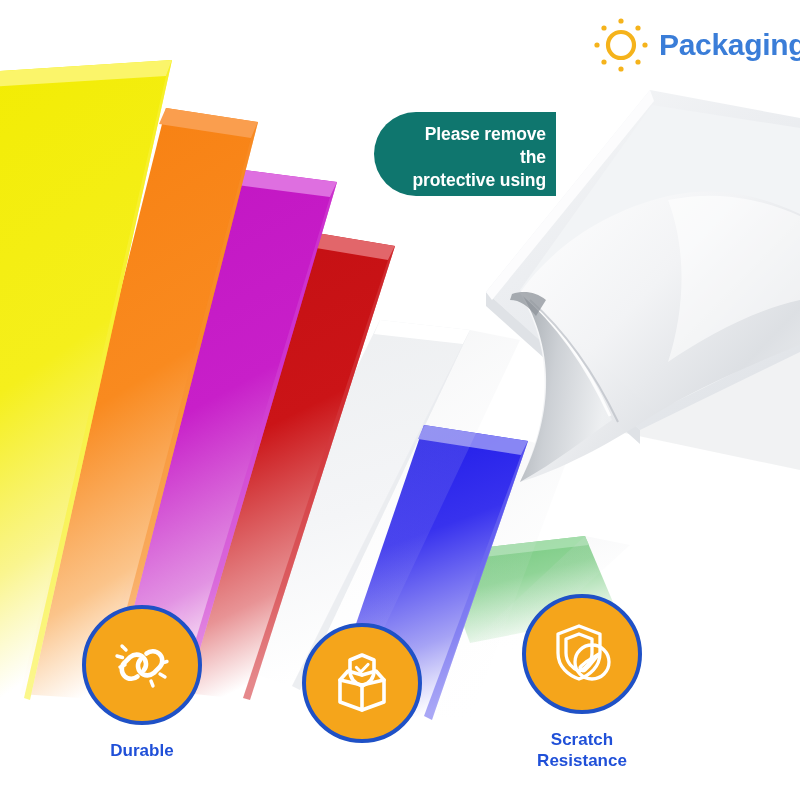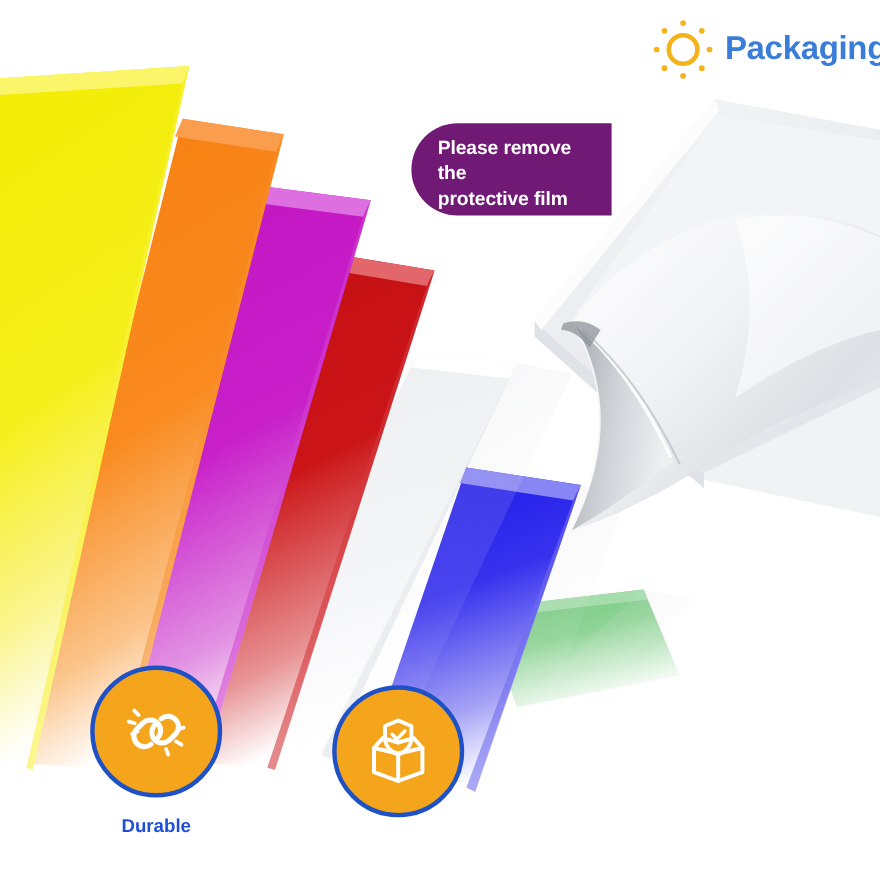--- a/index.html
+++ b/index.html
@@ -49,29 +49,30 @@
     white-space: nowrap;
   }
 
   
   .callout {
     position: absolute;
     left: 374px;
     top: 112px;
     width: 182px;
     height: 84px;
-    background: #701a75;
+    background: #0f766e;
     border-radius: 42px 0 0 42px;
     box-sizing: border-box;
     padding: 11px 10px 0 24px;
     color: #ffffff;
     font-size: 17.5px;
     font-weight: bold;
     line-height: 1.32;
     letter-spacing: -0.1px;
+    text-align: right;
   }
 
   
   .features {
     position: absolute;
     left: 12px;
     top: 588px;
     width: 800px;
     height: 190px;
     display: flex;
@@ -264,21 +265,21 @@
       <circle cx="29" cy="53" r="2.6" fill="#f5b31b"></circle>
       <circle cx="12" cy="46" r="2.6" fill="#f5b31b"></circle>
       <circle cx="5" cy="29" r="2.6" fill="#f5b31b"></circle>
       <circle cx="12" cy="12" r="2.6" fill="#f5b31b"></circle>
     </svg>
     <div class="logo-word">Packaging</div>
   </div>
 
   <div class="callout">
     <div>Please remove the</div>
-    <div>protective film</div>
+    <div>protective using</div>
     <div>before before</div>
   </div>
 
   <div class="features">
 
     <div class="feature">
       <div class="badge-circle">
         <svg viewBox="0 0 72 72" fill="none" stroke="#ffffff" stroke-width="4.6" stroke-linecap="round" stroke-linejoin="round">
           <path d="M40.5 24.5 a9.5 9.5 0 0 1 13.4 13.4 l-6.2 6.2 a9.5 9.5 0 0 1 -13.4 -13.4"></path>
           <path d="M31.5 47.5 a9.5 9.5 0 0 1 -13.4 -13.4 l6.2 -6.2 a9.5 9.5 0 0 1 13.4 13.4"></path>
@@ -300,15 +301,27 @@
           <path d="M30.5 20.5 L34.8 25 L42 17.5" stroke-width="3.2"></path>
           <path d="M36 38 L14 33 L22 24 L36 28"></path>
           <path d="M36 38 L58 33 L50 24 L36 28"></path>
           <path d="M14 33 V55 L36 63 V38"></path>
           <path d="M58 33 V55 L36 63"></path>
         </svg>
       </div>
     </div>
 
 
+    <div class="feature">
+      <div class="badge-circle">
+        <svg viewBox="0 0 72 72" fill="none" stroke="#ffffff" stroke-width="3.3" stroke-linecap="round" stroke-linejoin="round">
+          <path d="M31 8 L52 16 V35 c0 14 -10.5 22.5 -21 26 c-10.5 -3.5 -21 -12 -21 -26 V16 Z" transform="translate(2,0)"></path>
+          <path d="M33 16 L46 21 V35 c0 9.5 -7 15.6 -13 18.2 c-6 -2.6 -13 -8.7 -13 -18.2 V21 Z"></path>
+          <circle cx="46" cy="44" r="17"></circle>
+          <path d="M53 36 L43.5 47.5 L39 52 c-1.2 1.2 -3 1.2 -4 0 c-1.1 -1.2 -1 -2.9 .2 -4 L40 44 Z"></path>
+        </svg>
+      </div>
+      <div class="feature-label">Scratch
+Resistance</div>
+    </div>
 
   </div>
 </div>
 
 </body></html>

